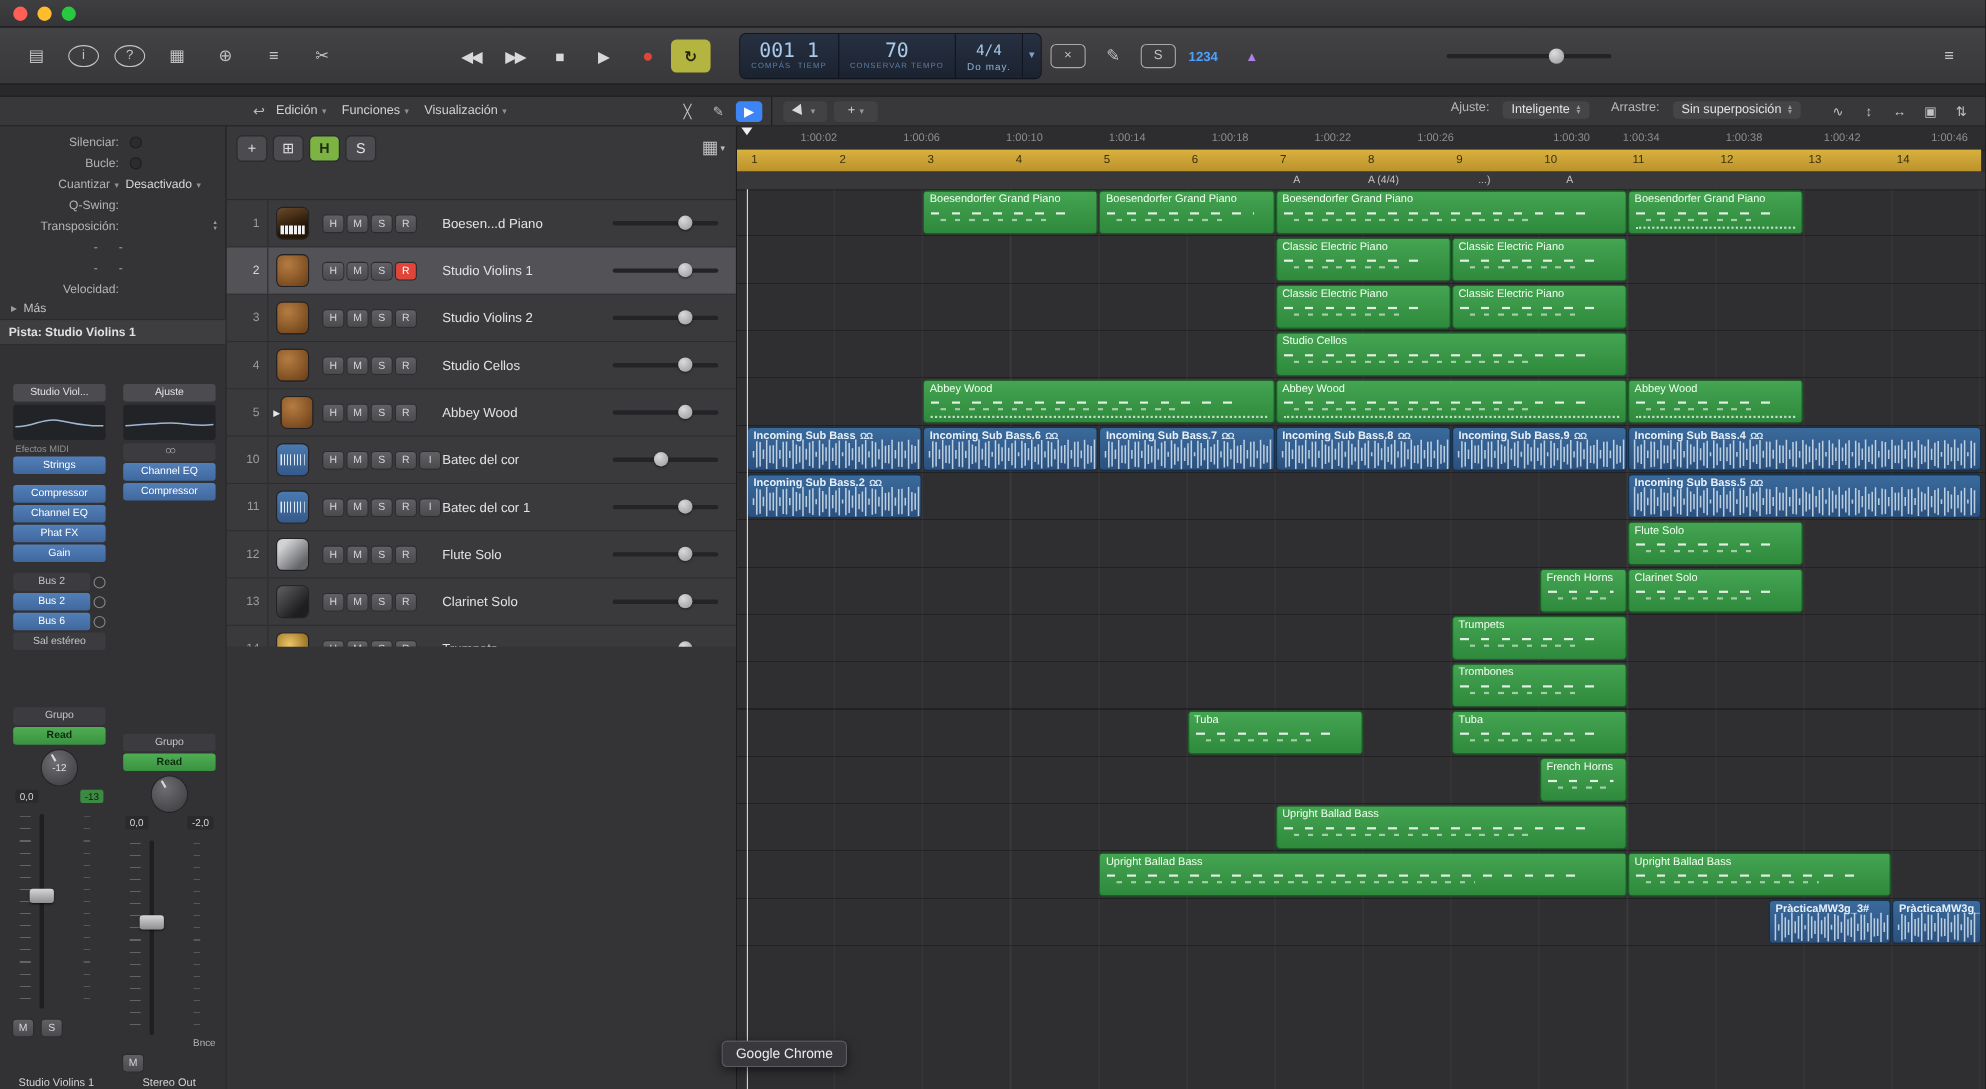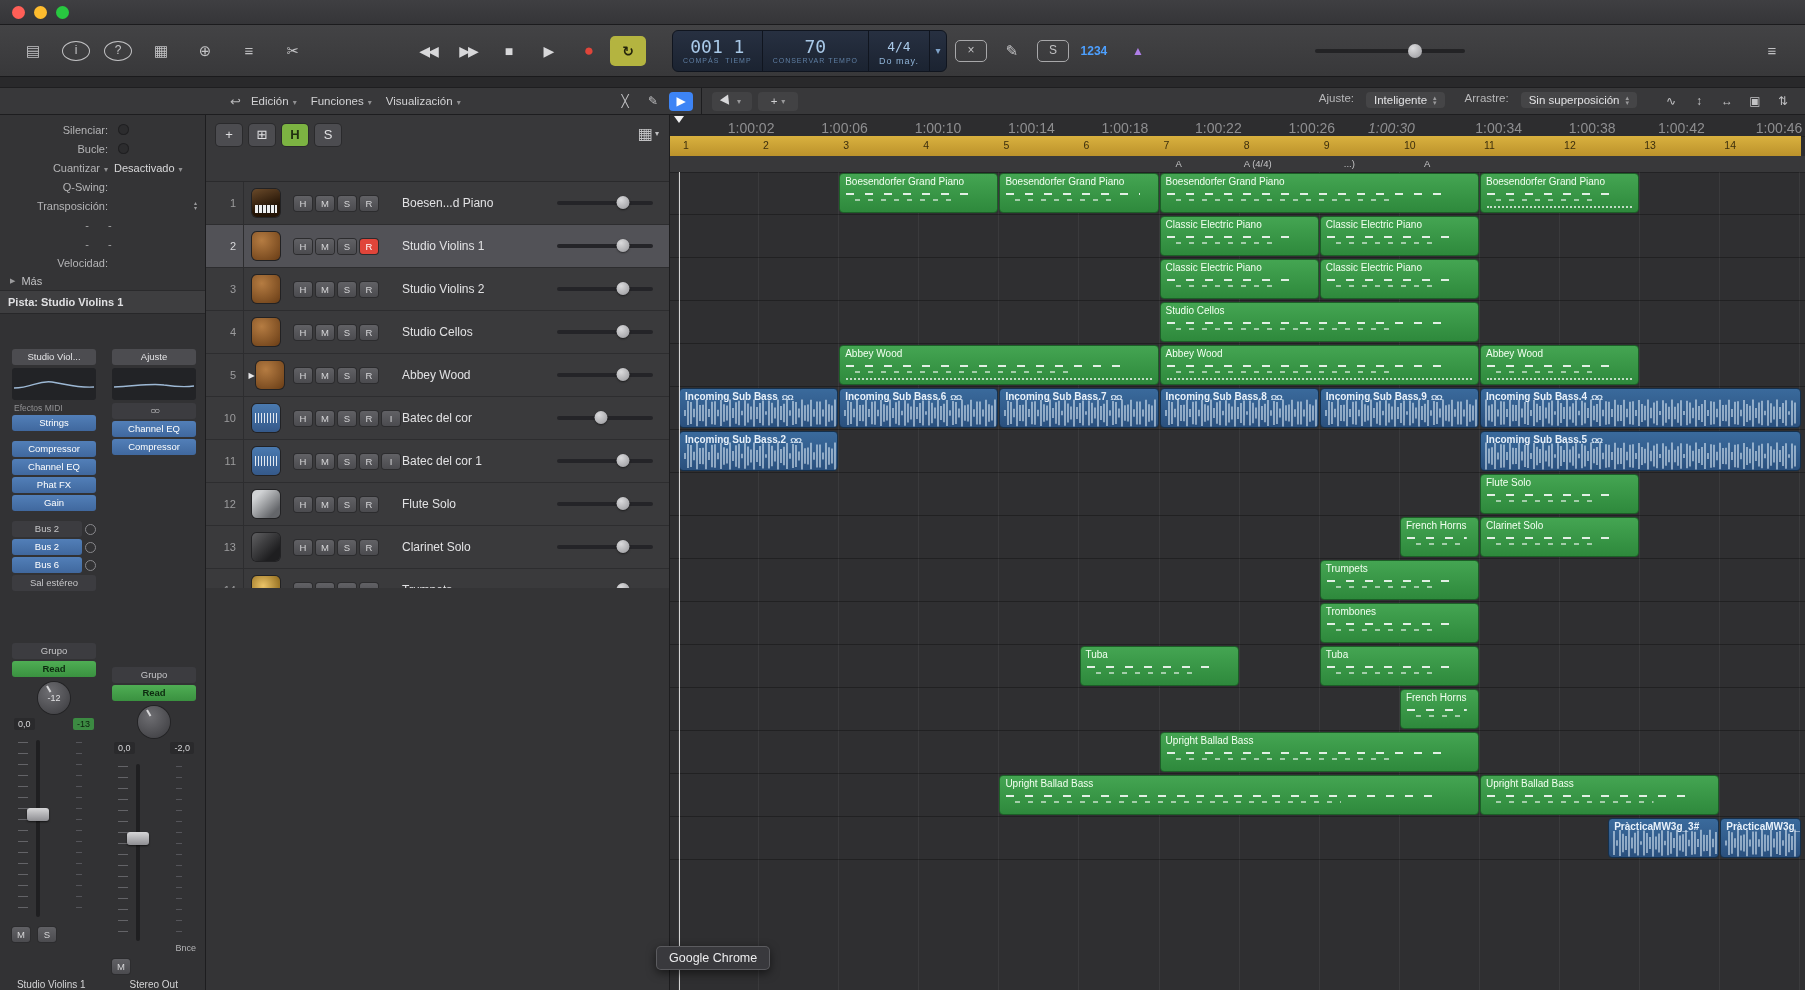--- a/index.html
+++ b/index.html
@@ -141,21 +141,21 @@
   .tbtn.armed{background:#e0453a;color:#fff;}
   .tname{flex:1;font-size:12px;color:#e2e2e4;padding-left:4px;white-space:nowrap;overflow:hidden;}
   .tslider{width:96px;margin-right:16px;position:relative;height:14px;flex:none;}
   .groove{position:absolute;left:0;right:0;top:5px;height:4px;border-radius:2px;background:#242428;}
   .sknob{position:absolute;top:0;width:13px;height:13px;border-radius:50%;
          background:radial-gradient(circle at 35% 30%,#dadadc,#96969a);transform:translateX(-50%);box-shadow:0 1px 2px rgba(0,0,0,.5);}
   .tp-filler{flex:1;background:#343436;}
   
   .ruler{height:57px;position:relative;background:#2d2d2f;border-bottom:1px solid #222224;}
   .time-row{position:absolute;left:0;right:0;top:0;height:21px;border-bottom:1px solid #222;}
-  .time-lab{position:absolute;top:5px;font-size:14px;color:#8e8e90;white-space:nowrap;}
+  .time-lab{position:absolute;top:5px;font-size:10px;color:#8e8e90;white-space:nowrap;}
   .bar-row{position:absolute;left:0;top:21px;height:20px;background:linear-gradient(#d9b13f,#bb922b);border-bottom:1px solid #6a5214;}
   .bar-lab{position:absolute;top:3px;font-size:10.5px;color:#3c2f0d;}
   .marker-row{position:absolute;left:0;right:0;top:41px;height:16px;background:#38383a;}
   .marker-lab{position:absolute;top:2px;font-size:9.5px;color:#c4c4c6;white-space:nowrap;}
   .ph-tri{position:absolute;left:4px;top:1px;width:0;height:0;border:5px solid transparent;border-top:7px solid #f0f0f2;}
   .lanes{position:absolute;left:0;right:0;top:57px;bottom:0;
          background-image:repeating-linear-gradient(90deg,rgba(255,255,255,0.05) 0 1px,transparent 1px 80.1px);
          background-position:8px 0;}
   .rowsbg{position:absolute;left:0;right:0;top:0;height:688px;
           background:repeating-linear-gradient(180deg,transparent 0 42px,rgba(0,0,0,.30) 42px 43px);}
@@ -613,21 +613,21 @@
     <section class="arrange">
       <div class="ruler">
         <div class="time-row" id="time-row">
             <span class="time-lab" style="left: 57.725px;">1:00:02</span>
             <span class="time-lab" style="left: 151.175px;">1:00:06</span>
             <span class="time-lab" style="left: 244.625px;">1:00:10</span>
             <span class="time-lab" style="left: 338.075px;">1:00:14</span>
             <span class="time-lab" style="left: 431.525px;">1:00:18</span>
             <span class="time-lab" style="left: 524.975px;">1:00:22</span>
             <span class="time-lab" style="left: 618.425px;">1:00:26</span>
-            <span class="time-lab" style="left: 698px; font-style: italic;">1:00:30</span>
+            <span class="time-lab" style="left: 742px;">1:00:30</span>
             <span class="time-lab" style="left: 805.325px;">1:00:34</span>
             <span class="time-lab" style="left: 898.775px;">1:00:38</span>
             <span class="time-lab" style="left: 988px;">1:00:42</span>
             <span class="time-lab" style="left: 1085.67px;">1:00:46</span>
           </div>
         <div class="bar-row" id="bar-row" style="width: 1131px;">
             <span class="bar-lab" style="left: 13px;">1</span>
             <span class="bar-lab" style="left: 93.1px;">2</span>
             <span class="bar-lab" style="left: 173.2px;">3</span>
             <span class="bar-lab" style="left: 253.3px;">4</span>

